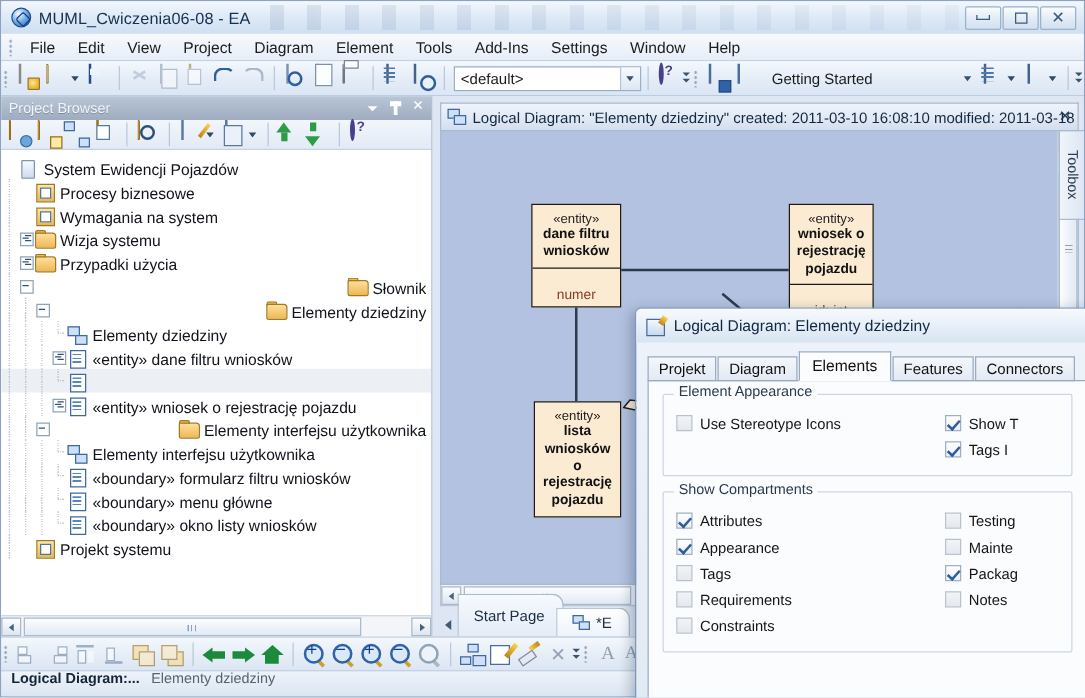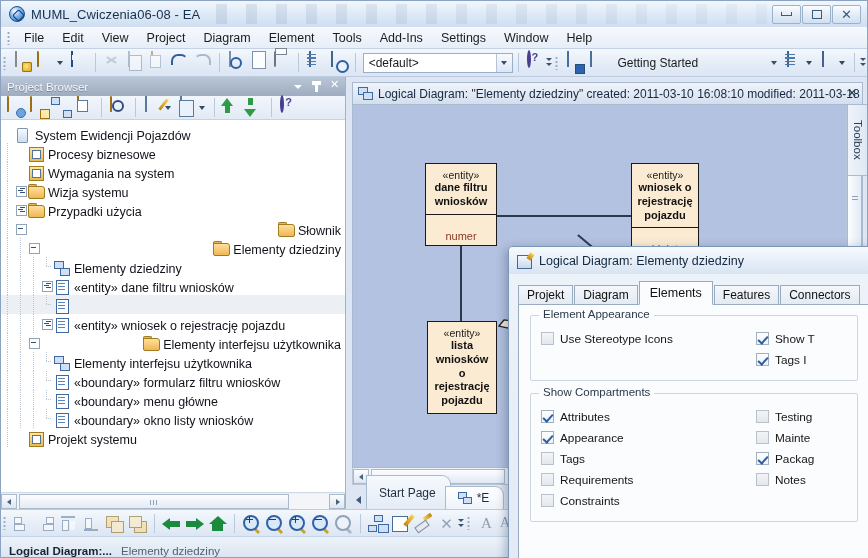--- a/index.html
+++ b/index.html
@@ -426,21 +426,21 @@
      font-size:15px;color:#93a3b5;font-family:"DejaVu Sans",sans-serif;}
   .fontA::after{content:"A";position:absolute;left:0;right:0;top:2px;text-align:center;
      font-size:15px;color:#8e9db0;font-family:"Liberation Serif",serif;}
   .fontA2::after{content:"A";position:absolute;left:1px;top:2px;
      font-size:14px;color:#8e9db0;font-family:"Liberation Serif",serif;}
   .fontA2::before{content:"T";position:absolute;right:1px;top:1px;
      font-size:10px;color:#5b7ca8;font-family:"Liberation Serif",serif;}
 
   
   #statusbar{
-    flex:0 0 21px;height:21px;display:flex;align-items:flex-end;
+    flex:0 0 21px;height:21px;display:flex;align-items:flex-start;
     background:linear-gradient(180deg,#eef3fa,#dbe5f2);
     border-top:1px solid #c3d2e4; font-size:11.5px;color:#1c2e44;
   }
   #sb-left{ width:120px; padding-left:8px; font-weight:bold; color:#152435; }
   #sb-mid{ flex:1; color:#55626f; }
 
   
   #props-dialog{
     position:absolute; left:508px; top:246px; width:372px; height:318px;
     background:linear-gradient(180deg,#eef3fa 0%,#e2eaf5 100%);

